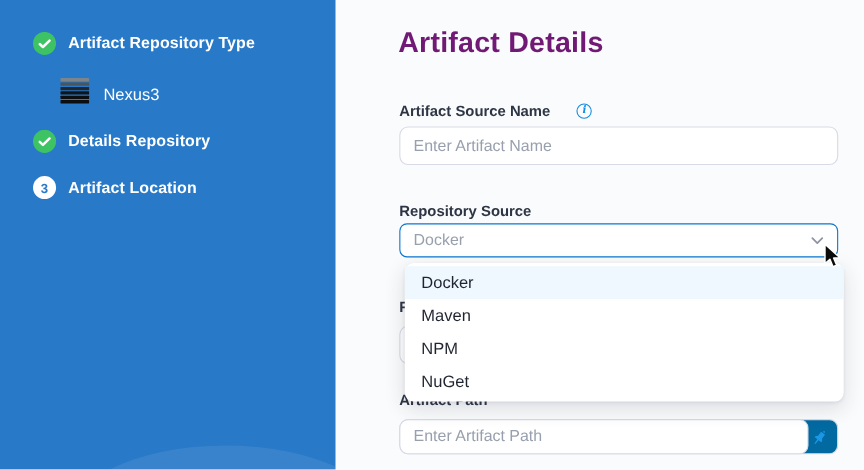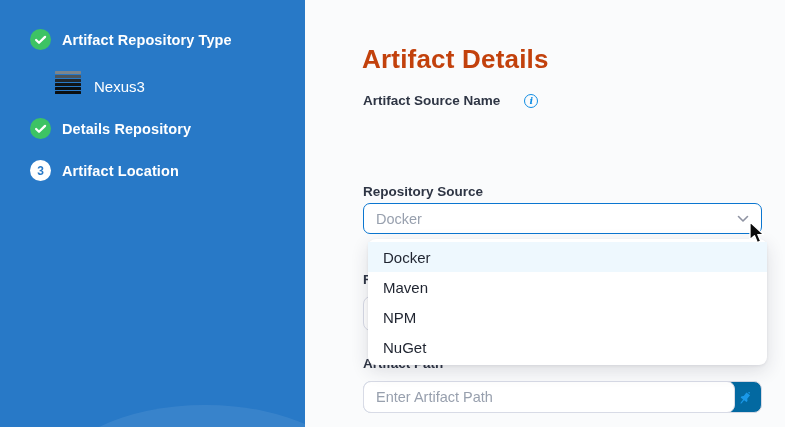--- a/index.html
+++ b/index.html
@@ -22,21 +22,21 @@
   .nexus-icon .bar { height:2.8px; width:100%; border-radius:.5px; }
   .nexus-icon .b1 { background:#7c858c; }
   .nexus-icon .b2 { background:#4b545b; }
   .nexus-icon .b3 { background:#22272c; }
   .nexus-icon .b4 { background:#101519; }
   .nexus-icon .b5 { background:#0b0f12; }
   .nexus-icon .b6 { background:#0b0f12; }
   .substep-label { color:#ffffff; font-size:15px; font-weight:500; }
 
   
-  .main-title { position:absolute; left:362px; top:44px; font-size:26px; font-weight:700; color:#c2410c; letter-spacing:.2px; }
+  .main-title { position:absolute; left:362px; top:23px; font-size:26px; font-weight:700; color:#701a75; letter-spacing:.2px; }
   .field-label { position:absolute; font-size:13.5px; font-weight:600; color:#2e3544; display:flex; align-items:center; gap:6px; }
   .info-icon { width:14px; height:14px; border:1.4px solid #0f8de4; border-radius:50%; color:#0f8de4;
                font-size:9.5px; font-weight:700; display:inline-flex; align-items:center; justify-content:center;
                font-family:"DejaVu Serif",serif; font-style:italic; }
   .text-input { position:absolute; left:363px; width:399px; height:35px; background:#ffffff;
                 border:1px solid #d8dbe6; border-radius:8px; padding:0 12px; font-size:14.5px; color:#22272f;
                 font-family:"Liberation Sans","DejaVu Sans",sans-serif; outline:none; }
   .text-input::placeholder { color:#98a0ae; }
 
   .select-box { position:absolute; left:363px; top:203px; width:399px; height:31px; background:#ffffff;
@@ -113,20 +113,21 @@
       <span class="step-label current">Artifact Location</span>
     </div>
   </div>
 
   <div class="main-title">Artifact Details</div>
 
   <div class="field-label" style="left:363px; top:93px;gap:24px;">
     <span>Artifact Source Name</span>
     <span class="info-icon">i</span>
   </div>
+  <input class="text-input" style="top: 115px;" type="text" placeholder="Enter Artifact Name">
 
   <div class="field-label" style="left:363px; top:184px;">
     <span>Repository Source</span>
   </div>
   <div class="select-box">
     <span class="select-value">Docker</span>
     <svg class="chevron-down" viewBox="0 0 12 8">
       <path d="M1.5 1.5L6 6l4.5-4.5" stroke="#8f93a2" stroke-width="1.6" fill="none" stroke-linecap="round" stroke-linejoin="round"></path>
     </svg>
   </div>

